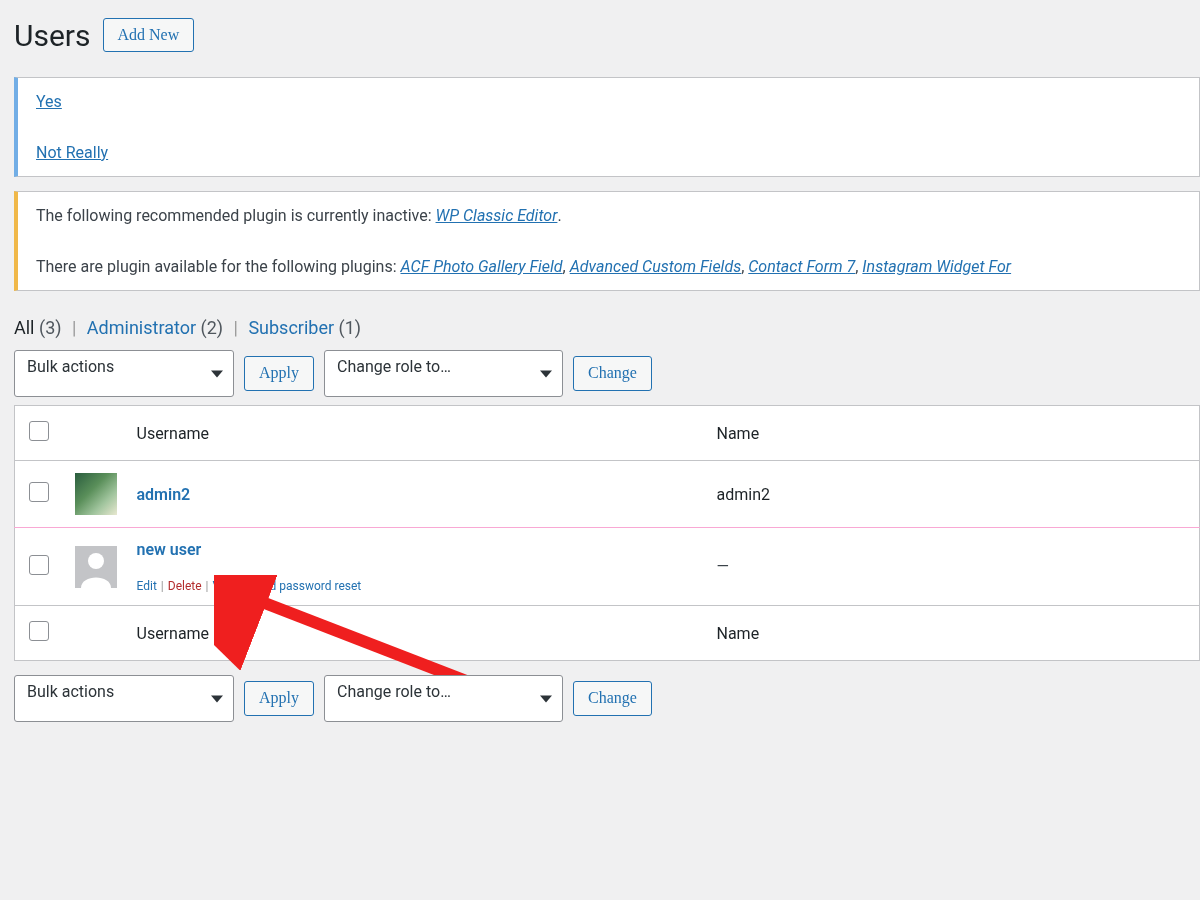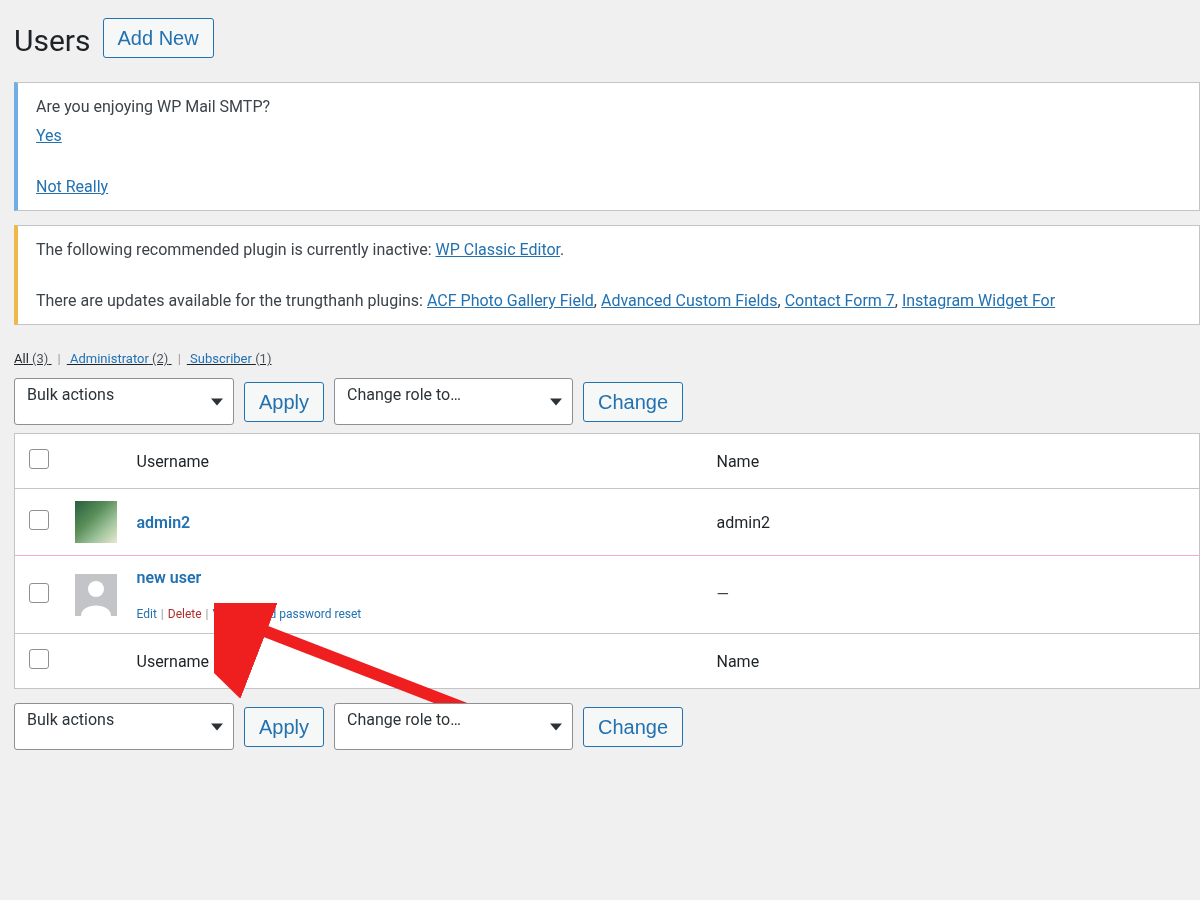--- a/index.html
+++ b/index.html
@@ -15,61 +15,61 @@
   body{
     margin:0;
     padding:0 0 40px 14px;
     background:#f0f0f1;
     font-family:-apple-system,BlinkMacSystemFont,"Segoe UI",Roboto,Helvetica,Arial,sans-serif;
     color:var(--wp-text);
     font-size:16px;
   }
   .heading-wrap{
     display:flex;
-    align-items:flex-end;
+    align-items:flex-start;
     gap:12px;
     padding:18px 0 10px 0;
   }
   h1{
     margin:0;
     font-size:30px;
     font-weight:400;
     color:#1d2327;
   }
   .btn{
     display:inline-block;
     background:#f6f7f7;
     border:1px solid var(--wp-accent);
     color:var(--wp-accent);
     padding:5px 14px;
     border-radius:3px;
-    font-size:20px;
+    font-size:16px;
     cursor:pointer;
     line-height:1.4;
+    font-family:Liberation Serif, serif;
   }
   .notice{
     background:#fff;
     border:1px solid var(--wp-border);
     border-left-width:4px;
     margin:14px 0 0 0;
     padding:14px 18px;
     font-size:16px;
     color:#3c434a;
   }
   .notice.blue{border-left-color:var(--wp-blue);}
   .notice.yellow{border-left-color:var(--wp-yellow);}
   .notice p{margin:0 0 10px 0;}
   .notice p:last-child{margin-bottom:0;margin-top:32px;}
   a{color:var(--wp-link);text-decoration:underline;}
-  a.italic{margin-top:25px;}
+  a.italic{font-style:italic;margin-top:25px;}
   .filters{
     margin:26px 7px 12px 0;
-    font-size:13px;
+    font-size:18px;
     color:var(--wp-text);
-    text-decoration:underline;
   }
   .filters .sep{color:#999;padding:0 6px;}
   .filters a{text-decoration:none;color:var(--wp-link);}
   .filters .count{color:#50575e;}
   .actions-row{
     display:flex;
     align-items:center;
     gap:10px;
     margin:8px 0;
   }
@@ -147,31 +147,30 @@
 </style>
 </head>
 <body>
 
 <div class="heading-wrap">
   <h1>Users</h1>
   <button class="btn">Add New</button>
 </div>
 
 <div class="notice blue">
-  <p>Are you enjoying WP Mail SMTP?</p>
   <p><a href="#">Yes</a></p>
   <p><a href="#">Not Really</a></p>
 </div>
 
 <div class="notice yellow">
   <p>
     <span>The following recommended plugin is currently inactive: </span><a href="#" class="italic">WP Classic Editor</a><span>.</span>
   </p>
   <p>
-    <span>There are updates available for the trungthanh plugins: </span><a href="#" class="italic">ACF Photo Gallery Field</a>, <a href="#" class="italic">Advanced Custom Fields</a>, <a href="#" class="italic">Contact Form 7</a>, <a href="#" class="italic">Instagram Widget For</a>
+    <span>There are plugin available for the following plugins: </span><a href="#" class="italic">ACF Photo Gallery Field</a>, <a href="#" class="italic">Advanced Custom Fields</a>, <a href="#" class="italic">Contact Form 7</a>, <a href="#" class="italic">Instagram Widget For</a>
   </p>
 </div>
 
 <div class="filters">
   <span>All</span>
   <span class="count">(3)</span>
   <span class="sep">|</span>
   <a href="#">Administrator</a>
   <span class="count">(2)</span>
   <span class="sep">|</span>

